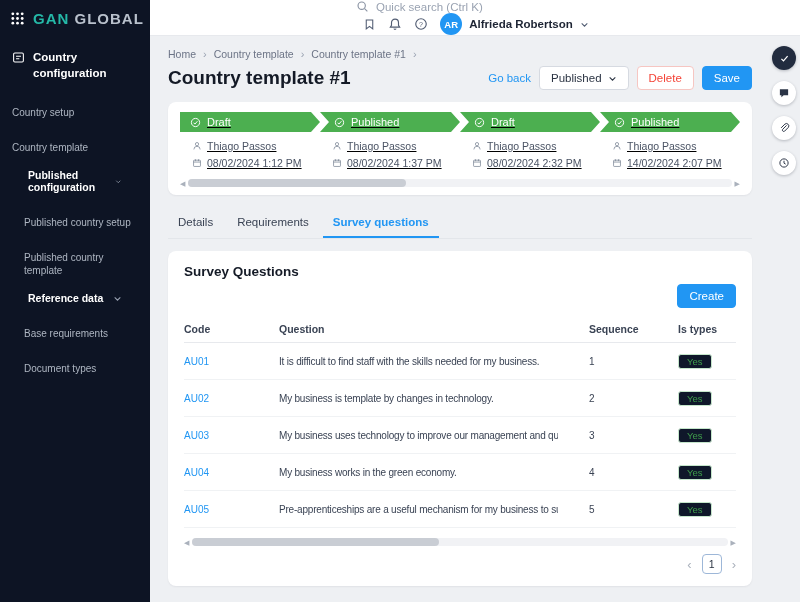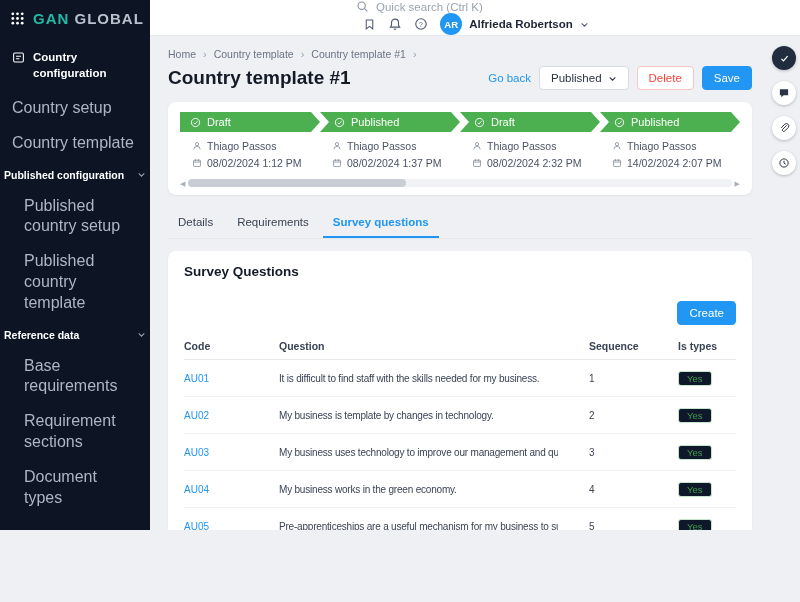--- a/index.html
+++ b/index.html
@@ -1,31 +1,31 @@
 <!DOCTYPE html>
 <html style="--accent: #2196f3; --success: #4caf50; --danger: #f44336; --sidebar: #0d1424; --content_bg: #eef0f3;"><head>
 <meta charset="utf-8">
 <style>
   * { margin:0; padding:0; box-sizing:border-box; }
   html,body { width:800px; height:602px; overflow:hidden; }
   body { font-family:"Liberation Sans", sans-serif; background:var(--content_bg,#eef0f3); position:relative; }
 
-  .app { display:flex; width:800px; height:530px; }
+  .app { display:flex; width:800px; height:602px; }
 
   
   .sidebar { width:150px; min-width:150px; height:100%; background:var(--sidebar,#0d1424); color:#cbd2dd; overflow:hidden; }
   .sidebar-top { height:36px; display:flex; align-items:center; gap:8px; padding:0 10px; white-space:nowrap; overflow:hidden; }
   .logo { font-size:15px; font-weight:bold; letter-spacing:1px; white-space:nowrap; }
   .logo-a { color:#25b9a8; }
   .logo-b { color:#b9c1cc; }
   .side-section { display:flex; gap:8px; padding:14px 12px 10px 12px; color:#ffffff; font-size:11.5px; font-weight:bold; line-height:1.35; }
   .side-section svg { flex:0 0 auto; margin-top:1px; }
-  .side-item { padding:7px 12px; font-size:16px; color:#aeb6c2; cursor:pointer; line-height:1.3; }
+  .side-item { padding:7px 12px; font-size:10px; color:#aeb6c2; cursor:pointer; line-height:1.3;margin-top:8px; }
   .side-item.child { padding-left:24px; }
-  .side-group { display:flex; align-items:center; justify-content:space-between; padding:8px 4px; font-size:10.5px; font-weight:bold; color:#ffffff; cursor:pointer; }
+  .side-group { display:flex; align-items:center; justify-content:space-between; padding:8px 28px; font-size:10.5px; font-weight:bold; color:#ffffff; cursor:pointer; }
 
   
   .main { flex:1; display:flex; flex-direction:column; overflow:hidden; }
   .topbar { height:36px; background:#ffffff; border-bottom:1px solid #e7e9ed; display:flex; align-items:center; justify-content:space-between; padding:0 14px 0 16px;flex-direction:column; }
   .search { display:flex; align-items:center; gap:7px; flex:1; }
   .search input { border:none; outline:none; font-size:11.5px; color:#3a4354; width:220px; font-family:"Liberation Sans",sans-serif; background:transparent; }
   .search input::placeholder { color:#9aa3b2; }
   .top-right { display:flex; align-items:center; gap:12px; }
   .icon-btn { background:none; border:none; cursor:pointer; display:flex; align-items:center; }
   .avatar { width:22px; height:22px; border-radius:50%; background:var(--accent,#2196f3); color:#fff; font-size:9.5px; font-weight:bold; display:flex; align-items:center; justify-content:center; }
@@ -46,21 +46,21 @@
   .btn { font-size:11.5px; border-radius:4px; padding:5px 11px; cursor:pointer; font-family:"Liberation Sans",sans-serif; }
   .btn-outline { background:#fff; border:1px solid #d6dae1; color:#2a3342; display:flex; align-items:center; gap:6px; }
   .btn-danger { background:#fff; border:1px solid #f6c6c2; color:var(--danger,#f44336); }
   .btn-primary { background:var(--accent,#2196f3); border:1px solid var(--accent,#2196f3); color:#fff; }
 
   
   .card { background:#fff; border-radius:8px; box-shadow:0 1px 2px rgba(16,24,40,.06); }
 
   
   .timeline-card { padding:10px 12px 8px 12px; margin-bottom:14px; }
-  .timeline { display:flex; }
+  .timeline { display:flex;text-decoration:underline; }
   .tl-step { flex:1; min-width:0; }
   .tl-banner { height:20px; background:var(--success,#4caf50); color:#fff; font-size:11px; display:flex; align-items:center; gap:6px; padding-left:14px;
     clip-path:polygon(0 0, calc(100% - 9px) 0, 100% 50%, calc(100% - 9px) 100%, 0 100%, 9px 50%); }
   .tl-step:first-child .tl-banner { clip-path:polygon(0 0, calc(100% - 9px) 0, 100% 50%, calc(100% - 9px) 100%, 0 100%); padding-left:10px; }
   .tl-meta { display:flex; align-items:center; gap:5px; font-size:10.5px; color:#4a5364; padding-left:12px; margin-top:8px; }
   .tl-meta + .tl-meta { margin-top:5px; }
 
   
   .hscroll { display:flex; align-items:center; gap:3px; margin-top:10px; }
   .hscroll .arr { font-size:7px; color:#aab1bc; line-height:1; }
@@ -68,21 +68,21 @@
   .hscroll .thumb { position:absolute; left:0; top:0; height:8px; width:40%; background:#c9cdd4; border-radius:4px; }
 
   
   .tabs { display:flex; gap:4px; border-bottom:1px solid #e3e6ea; margin-bottom:12px; }
   .tab { padding:7px 10px 8px 10px; font-size:11.5px; color:#3a4354; cursor:pointer; }
   .tab.active { color:var(--accent,#2196f3); border-bottom:2px solid var(--accent,#2196f3); font-weight:bold; }
 
   
   .survey-card { padding:13px 16px 12px 16px; }
   .survey-title { font-size:13.5px; font-weight:bold; color:#141a26; }
-  .create-row { display:flex; justify-content:flex-end; margin-top:22px; }
+  .create-row { display:flex; justify-content:flex-end; margin-top:5px; }
   .table { margin-top:8px; }
   .t-row { display:grid; grid-template-columns:64px 1fr 58px 58px; align-items:center; column-gap:6px;gap:31px; }
   .t-head { border-bottom:1px solid #e7e9ed; padding:7px 0; font-size:10.5px; color:#3a4354; font-weight:bold; }
   .t-body { border-bottom:1px solid #f0f2f4; height:37px; font-size:10px; }
   .cell-code { color:var(--accent,#2196f3); cursor:pointer; }
   .cell-q { color:#3a4354; white-space:nowrap; overflow:hidden; letter-spacing:-0.2px; }
   .cell-seq { color:#3a4354; }
   .badge-yes { display:inline-block; background:#0f172a; border:1px solid #c5e6cb; color:#3f9d4b; font-size:9.5px; padding:1px 8px; border-radius:3px; }
 
   .pagination { display:flex; justify-content:flex-end; align-items:center; gap:10px; margin-top:8px; }
@@ -142,21 +142,20 @@
     <div class="side-item child"><span>Published country setup</span></div>
     <div class="side-item child"><span>Published country template</span></div>
 
     <div class="side-group">
       <span>Reference data</span>
       <svg viewBox="0 0 16 16" width="9" height="9">
           <path d="M3 6l5 5 5-5" fill="none" stroke="#9aa3b2" stroke-width="1.8"></path>
         </svg>
     </div>
     <div class="side-item child"><span>Base requirements</span></div>
-    <div class="side-item child"><span>Requirement sections</span></div>
     <div class="side-item child"><span>Document types</span></div>
   </aside>
 
   <div class="main">
 
     <header class="topbar">
       <div class="search">
         <svg viewBox="0 0 16 16" width="13" height="13">
             <circle cx="7" cy="7" r="4.5" fill="none" stroke="#8a93a3" stroke-width="1.4"></circle>
             <path d="M10.6 10.6L14 14" stroke="#8a93a3" stroke-width="1.4"></path>

